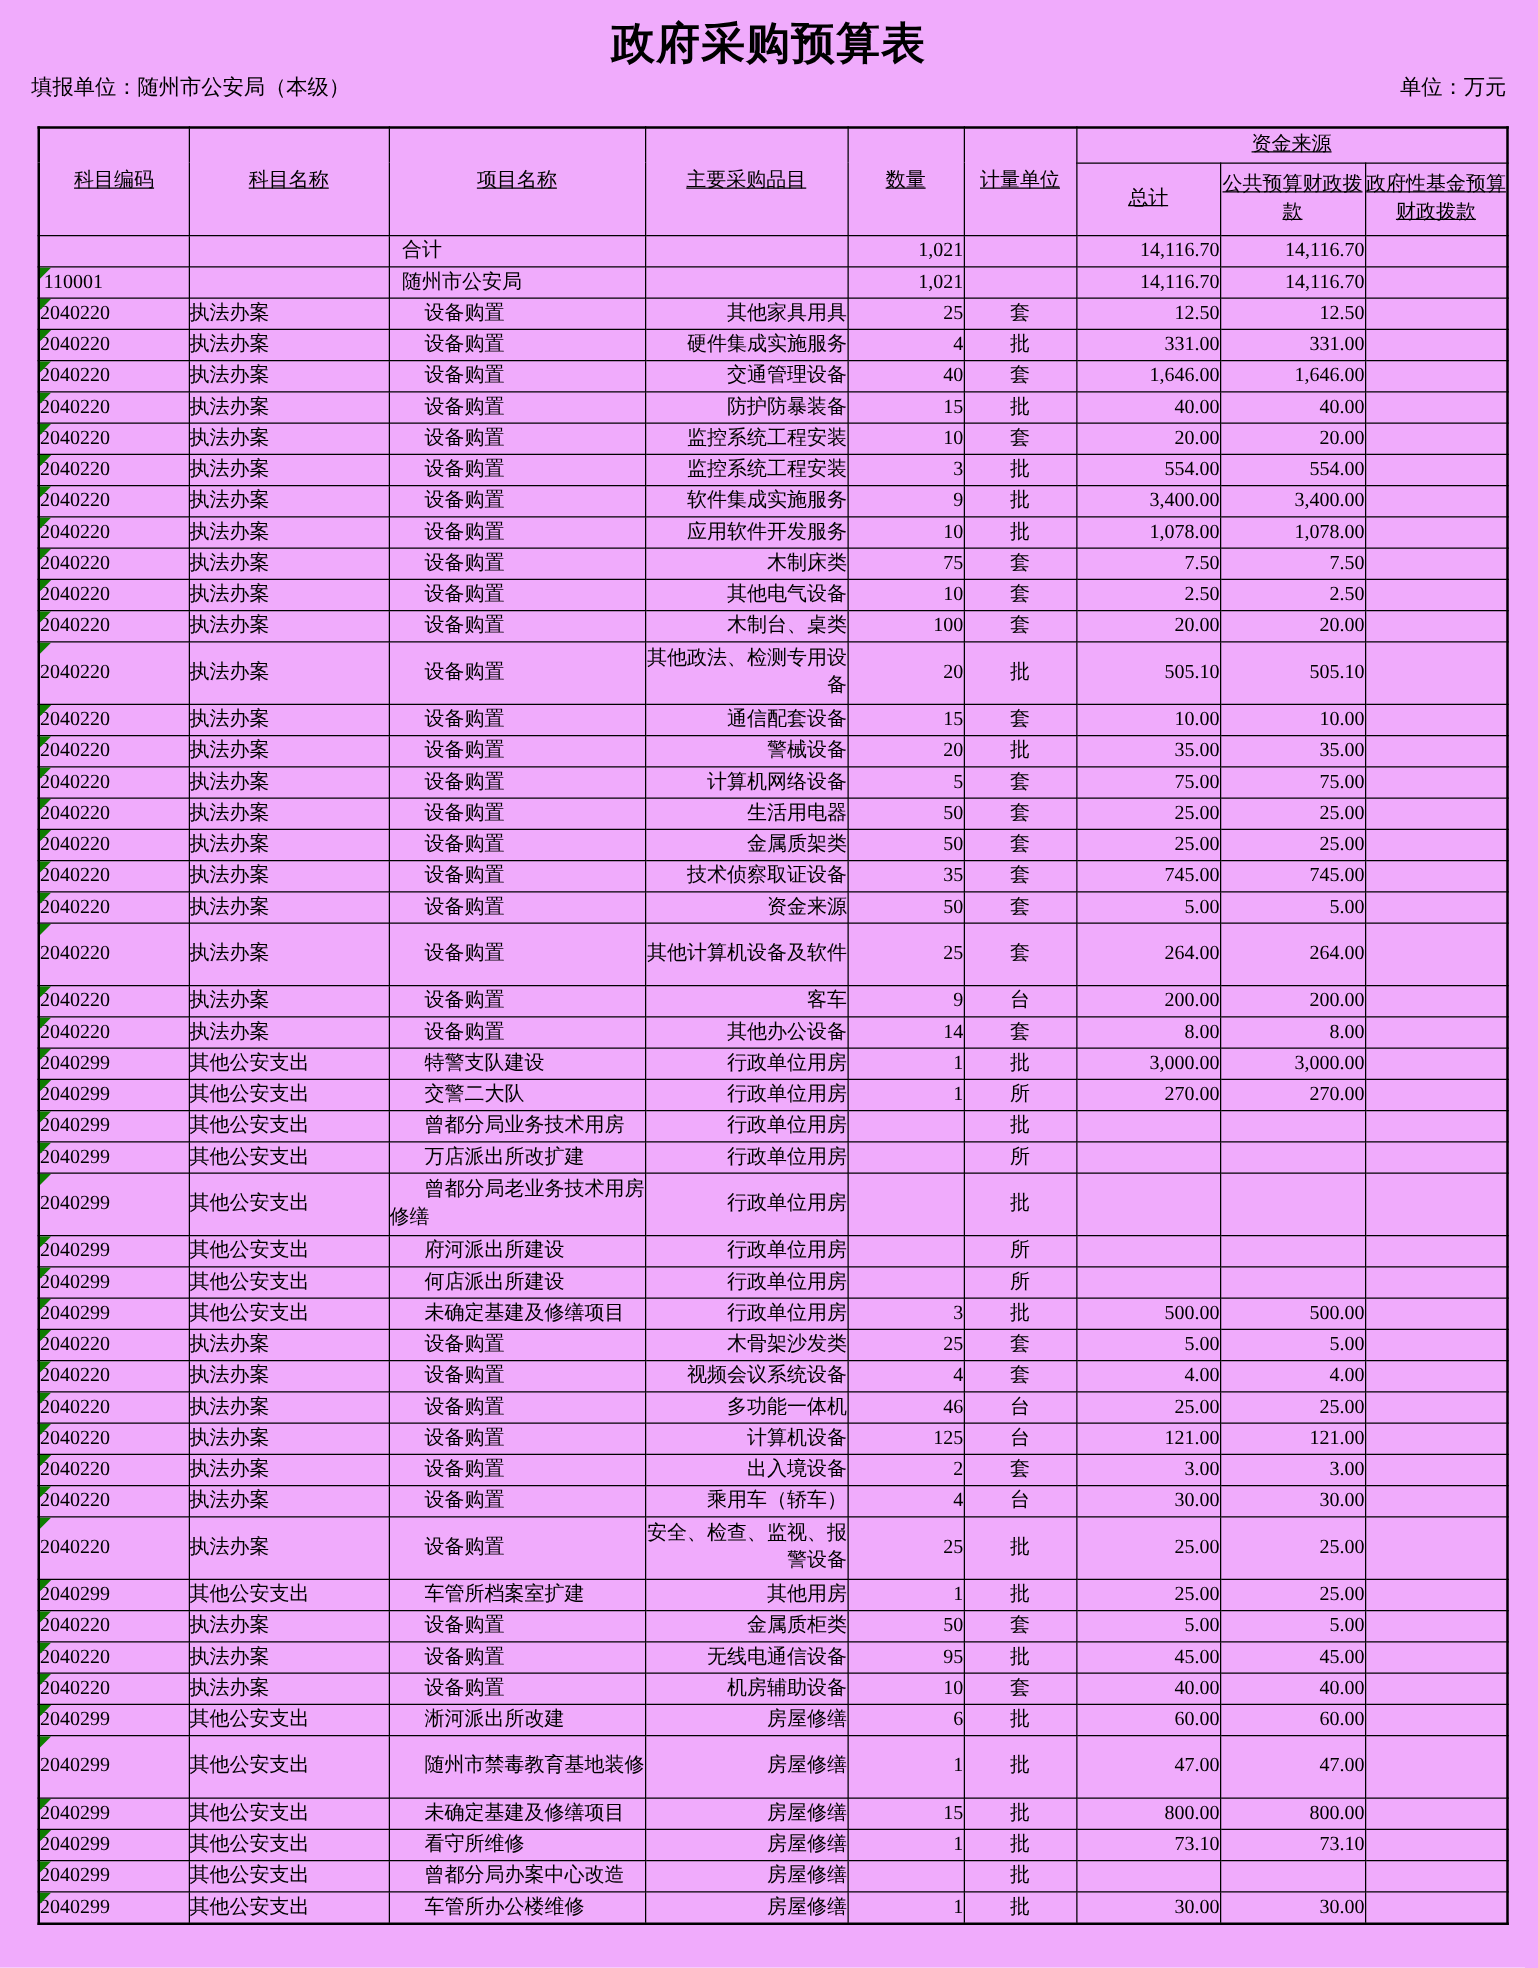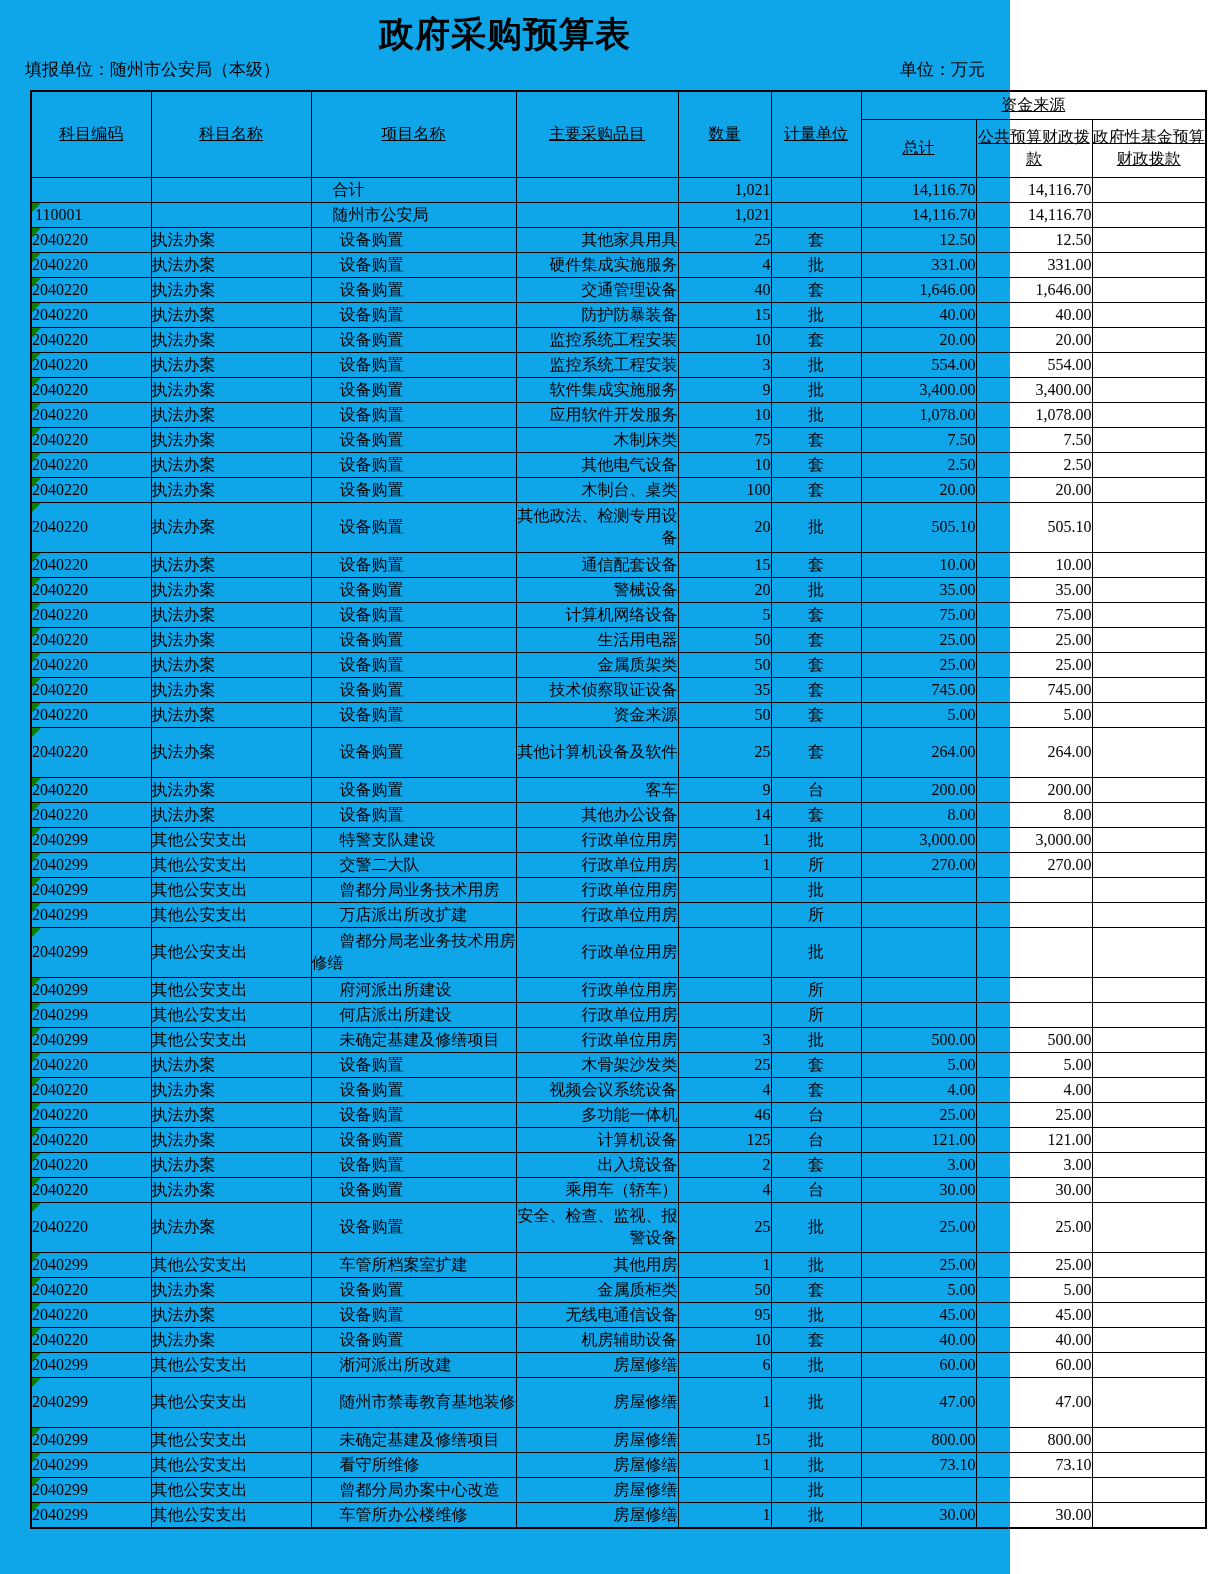--- a/index.html
+++ b/index.html
@@ -1,29 +1,29 @@
 <!DOCTYPE html>
 <html><head>
 <meta charset="utf-8">
 <style>
   html,body { margin:0; padding:0; background:#ffffff; }
   body {
     width:1230px; height:1574px; overflow:hidden;
     font-family:"Liberation Serif","DejaVu Serif",serif;
     color:#000;
   }
-  .sheet { position:relative; width:1010px; height:1574px; background:#0ea5e9; }
+  .sheet { position:relative; width:1230px; height:1574px; background:#f0abfc; }
 
   .title {
     text-align:center; font-size:35px; font-weight:bold;
     padding-top:12px; height:46px; line-height:46px; letter-spacing:1px;
   }
   .meta-row {
     display:flex; justify-content:space-between; align-items:flex-end;
-    padding:2px 25px 10px 25px; font-size:17px; line-height:20px;
+    padding:2px 25px 21px 25px; font-size:17px; line-height:20px;
   }
 
   table.budget {
     border-collapse:collapse; table-layout:fixed;
     width:1175px; margin-left:30px;
     border:2px solid #000;
   }
   table.budget th, table.budget td {
     border:1px solid #000;
     font-size:16px; font-weight:normal;
@@ -36,21 +36,21 @@
   thead th { text-align:center;text-decoration:underline; }
   th.hdr-subject { padding-bottom:20px; }
 
   tbody td { height:24px; }
   tr.tall td { height:49px; }
 
   td.code  { text-align:left; padding-left:14px; position:relative; }
   td.code.flush { padding-left:3px; }
   td.subject { text-align:left; padding-left:3px;margin-left:22px; }
   td.project { text-align:left; padding:0 3px; text-indent:28px; }
-  td.project.noindent { text-indent:0; padding-left:21px; }
+  td.project.noindent { text-indent:0; padding-left:10px; }
   td.item  { text-align:right; padding:0 3px; }
   td.qty   { text-align:right; }
   td.unit  { text-align:center; }
   td.money { text-align:right; padding-right:12px; }
 
   .marker {
     position:absolute; top:0; left:0; width:0; height:0;
     border-top:9px solid #0e7d00;
     border-right:9px solid transparent;
   }

